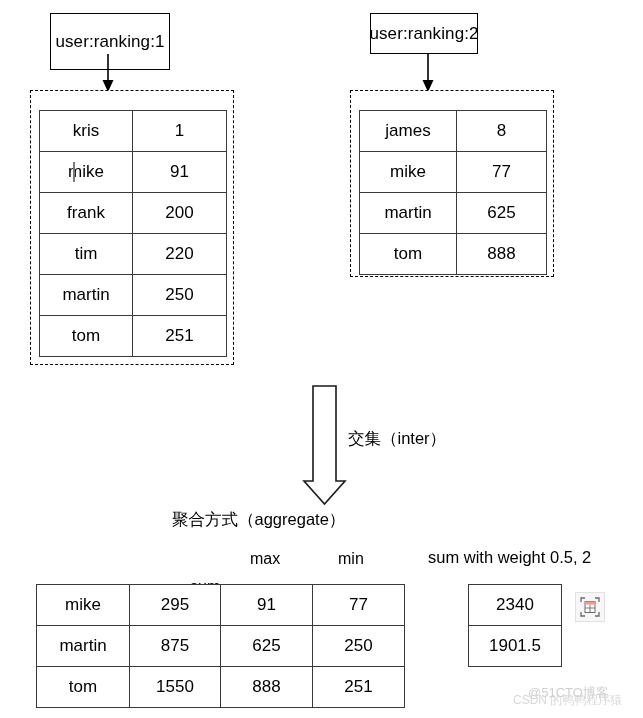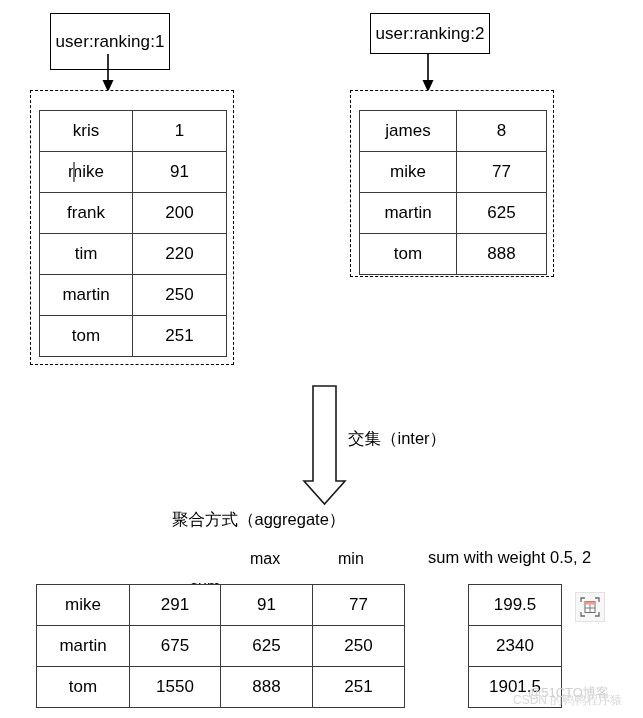--- a/index.html
+++ b/index.html
@@ -26,21 +26,21 @@
     border: 1.6px solid #000;
     background: #fff;
     display: flex;
     align-items: center;
     justify-content: center;
     font-size: 17px;
     letter-spacing: 0.1px;
     box-sizing: border-box;
   }
   #key-box-1 { left: 50px; top: 13px; width: 120px; height: 57px; }
-  #key-box-2 { left: 370px; top: 13px; width: 120px; height: 41px; }
+  #key-box-2 { left: 370px; top: 13px; width: 108px; height: 41px; }
 
   
   .thin-arrow { position: absolute; }
 
   
   .set-container {
     position: absolute;
     border: 1.5px dashed #000;
     background: #fff;
     box-sizing: border-box;
@@ -235,44 +235,41 @@
   <div class="col-label" id="col-label-sum">sum</div>
   <div class="col-label" id="col-label-max">max</div>
   <div class="col-label" id="col-label-min">min</div>
 
   <div class="caption" id="weight-caption">sum with weight 0.5, 2</div>
 
   <table class="grid" id="result-table">
     <tbody>
       <tr>
         <td class="name-col">mike</td>
-        <td class="num-col">291</td>
+        <td class="num-col">295</td>
         <td class="num-col2">91</td>
         <td class="num-col3">77</td>
       </tr>
       <tr>
         <td class="name-col">martin</td>
-        <td class="num-col">675</td>
+        <td class="num-col">875</td>
         <td class="num-col2">625</td>
         <td class="num-col3">250</td>
       </tr>
       <tr>
         <td class="name-col">tom</td>
         <td class="num-col">1550</td>
         <td class="num-col2">888</td>
         <td class="num-col3">251</td>
       </tr>
     </tbody>
   </table>
 
   <table class="grid" id="weighted-table">
     <tbody>
-      <tr>
-        <td>199.5</td>
-      </tr>
       <tr>
         <td>2340</td>
       </tr>
       <tr>
         <td>1901.5</td>
       </tr>
     </tbody>
   </table>
 
   <div id="table-capture-icon">

